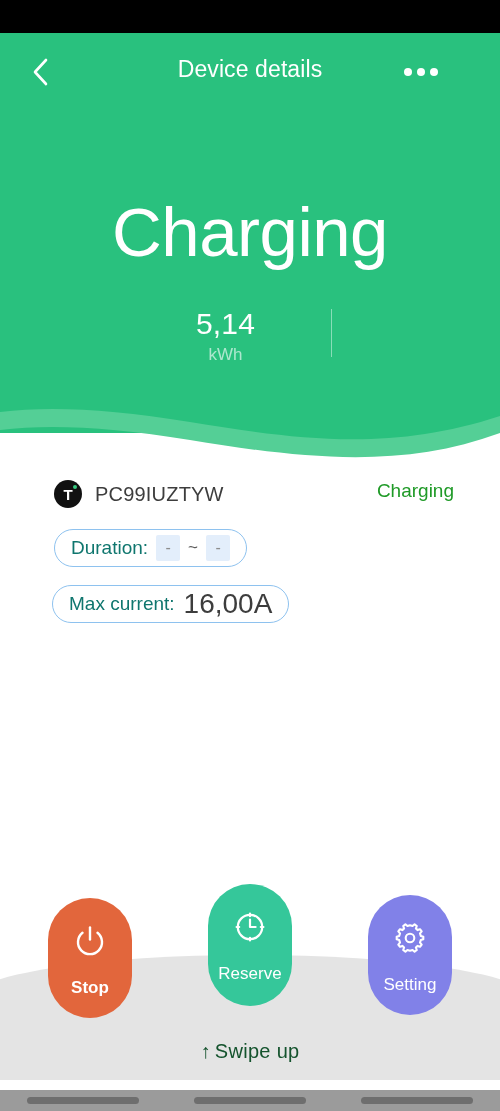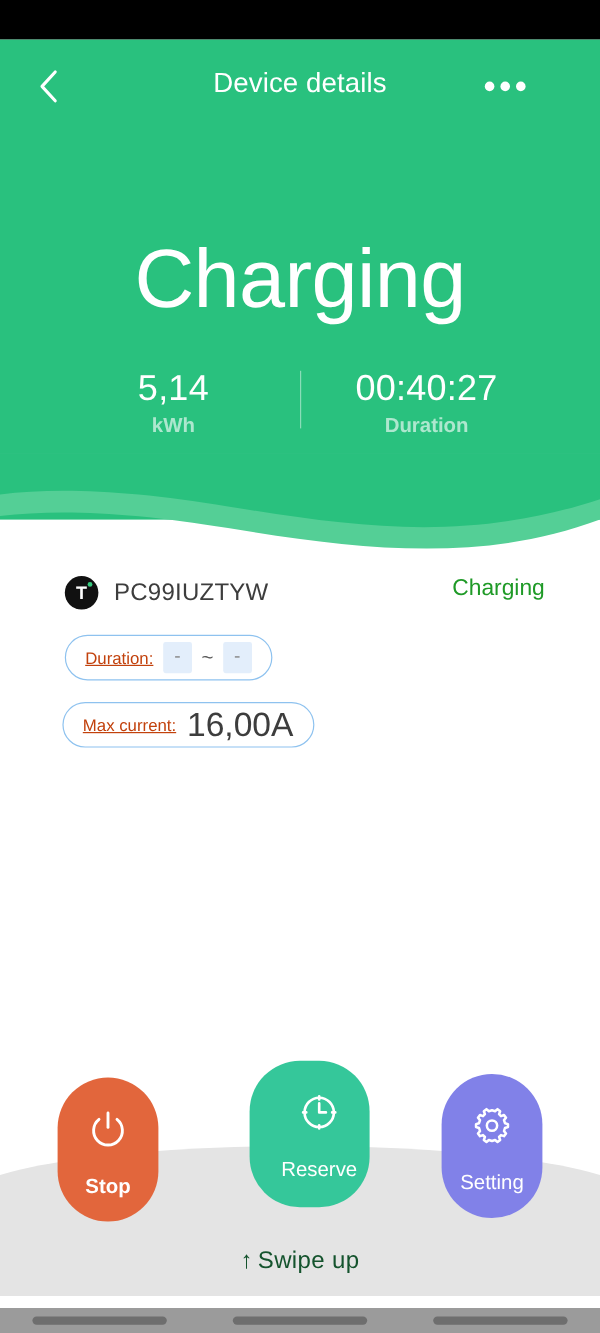--- a/index.html
+++ b/index.html
@@ -107,21 +107,20 @@
   .stat .val {
     color: #ffffff;
     font-size: 30px;
     line-height: 38px;
     letter-spacing: .2px;
   }
   .stat .unit {
     color: rgba(255,255,255,0.62);
     font-size: 17px;
     line-height: 24px;
-    font-weight: bold;
   }
   .stat-sep {
     width: 1px;
     margin: 4px 8px 10px 8px;
     background: rgba(255,255,255,0.45);
   }
 
   
   .device-row {
     position: absolute;
@@ -178,23 +177,22 @@
     box-sizing: border-box;
     background: #ffffff;
   }
   .chip-duration {
     left: 54px; top: 529px;
   }
   .chip-current {
     left: 52px; top: 585px; align-items: center;
   }
   .chip-label {
-    color: #c2410c;
-    font-size: 14px;
-    text-decoration: underline;
+    color: #0f766e;
+    font-size: 19px;
   }
   .chip-box {
     background: #e3eefb;
     color: #8d8d8d;
     font-size: 16px;
     border-radius: 2px;
     min-width: 24px;
     height: 26px;
     margin-left: 8px;
     display: flex;
@@ -260,21 +258,20 @@
   .act-stop {
     left: 48px; top: 898px;
     height: 120px;
     background: #e2663c;
   }
   .act-stop .lbl { font-weight: 700; }
   .act-reserve {
     left: 208px; top: 884px;
     height: 122px;
     background: #35c79a;
-    padding-left: 16px;
   }
   .act-setting {
     left: 368px; top: 895px;
     height: 120px;
     background: #8181e8;
   }
 
   
   .navbar {
     position: absolute;
@@ -318,24 +315,20 @@
     </div>
 
     <div class="hero-title">Charging</div>
 
     <div class="stats">
       <div class="stat">
         <div class="val">5,14</div>
         <div class="unit">kWh</div>
       </div>
       <div class="stat-sep"></div>
-      <div class="stat">
-        <div class="val">00:40:27</div>
-        <div class="unit">Duration</div>
-      </div>
     </div>
 
     <div class="hero-wave">
       <svg width="500" height="95" viewBox="0 0 500 95" preserveAspectRatio="none">
         <path d="M0,0 L500,0 L500,55 C400,92 300,80 190,62 C110,49 50,46 0,52 Z" fill="#54cf96"></path>
         <path d="M0,0 L500,0 L500,38 C390,74 300,62 190,44 C110,31 50,28 0,34 Z" fill="#29c17e"></path>
       </svg>
     </div>
   </div>
 

